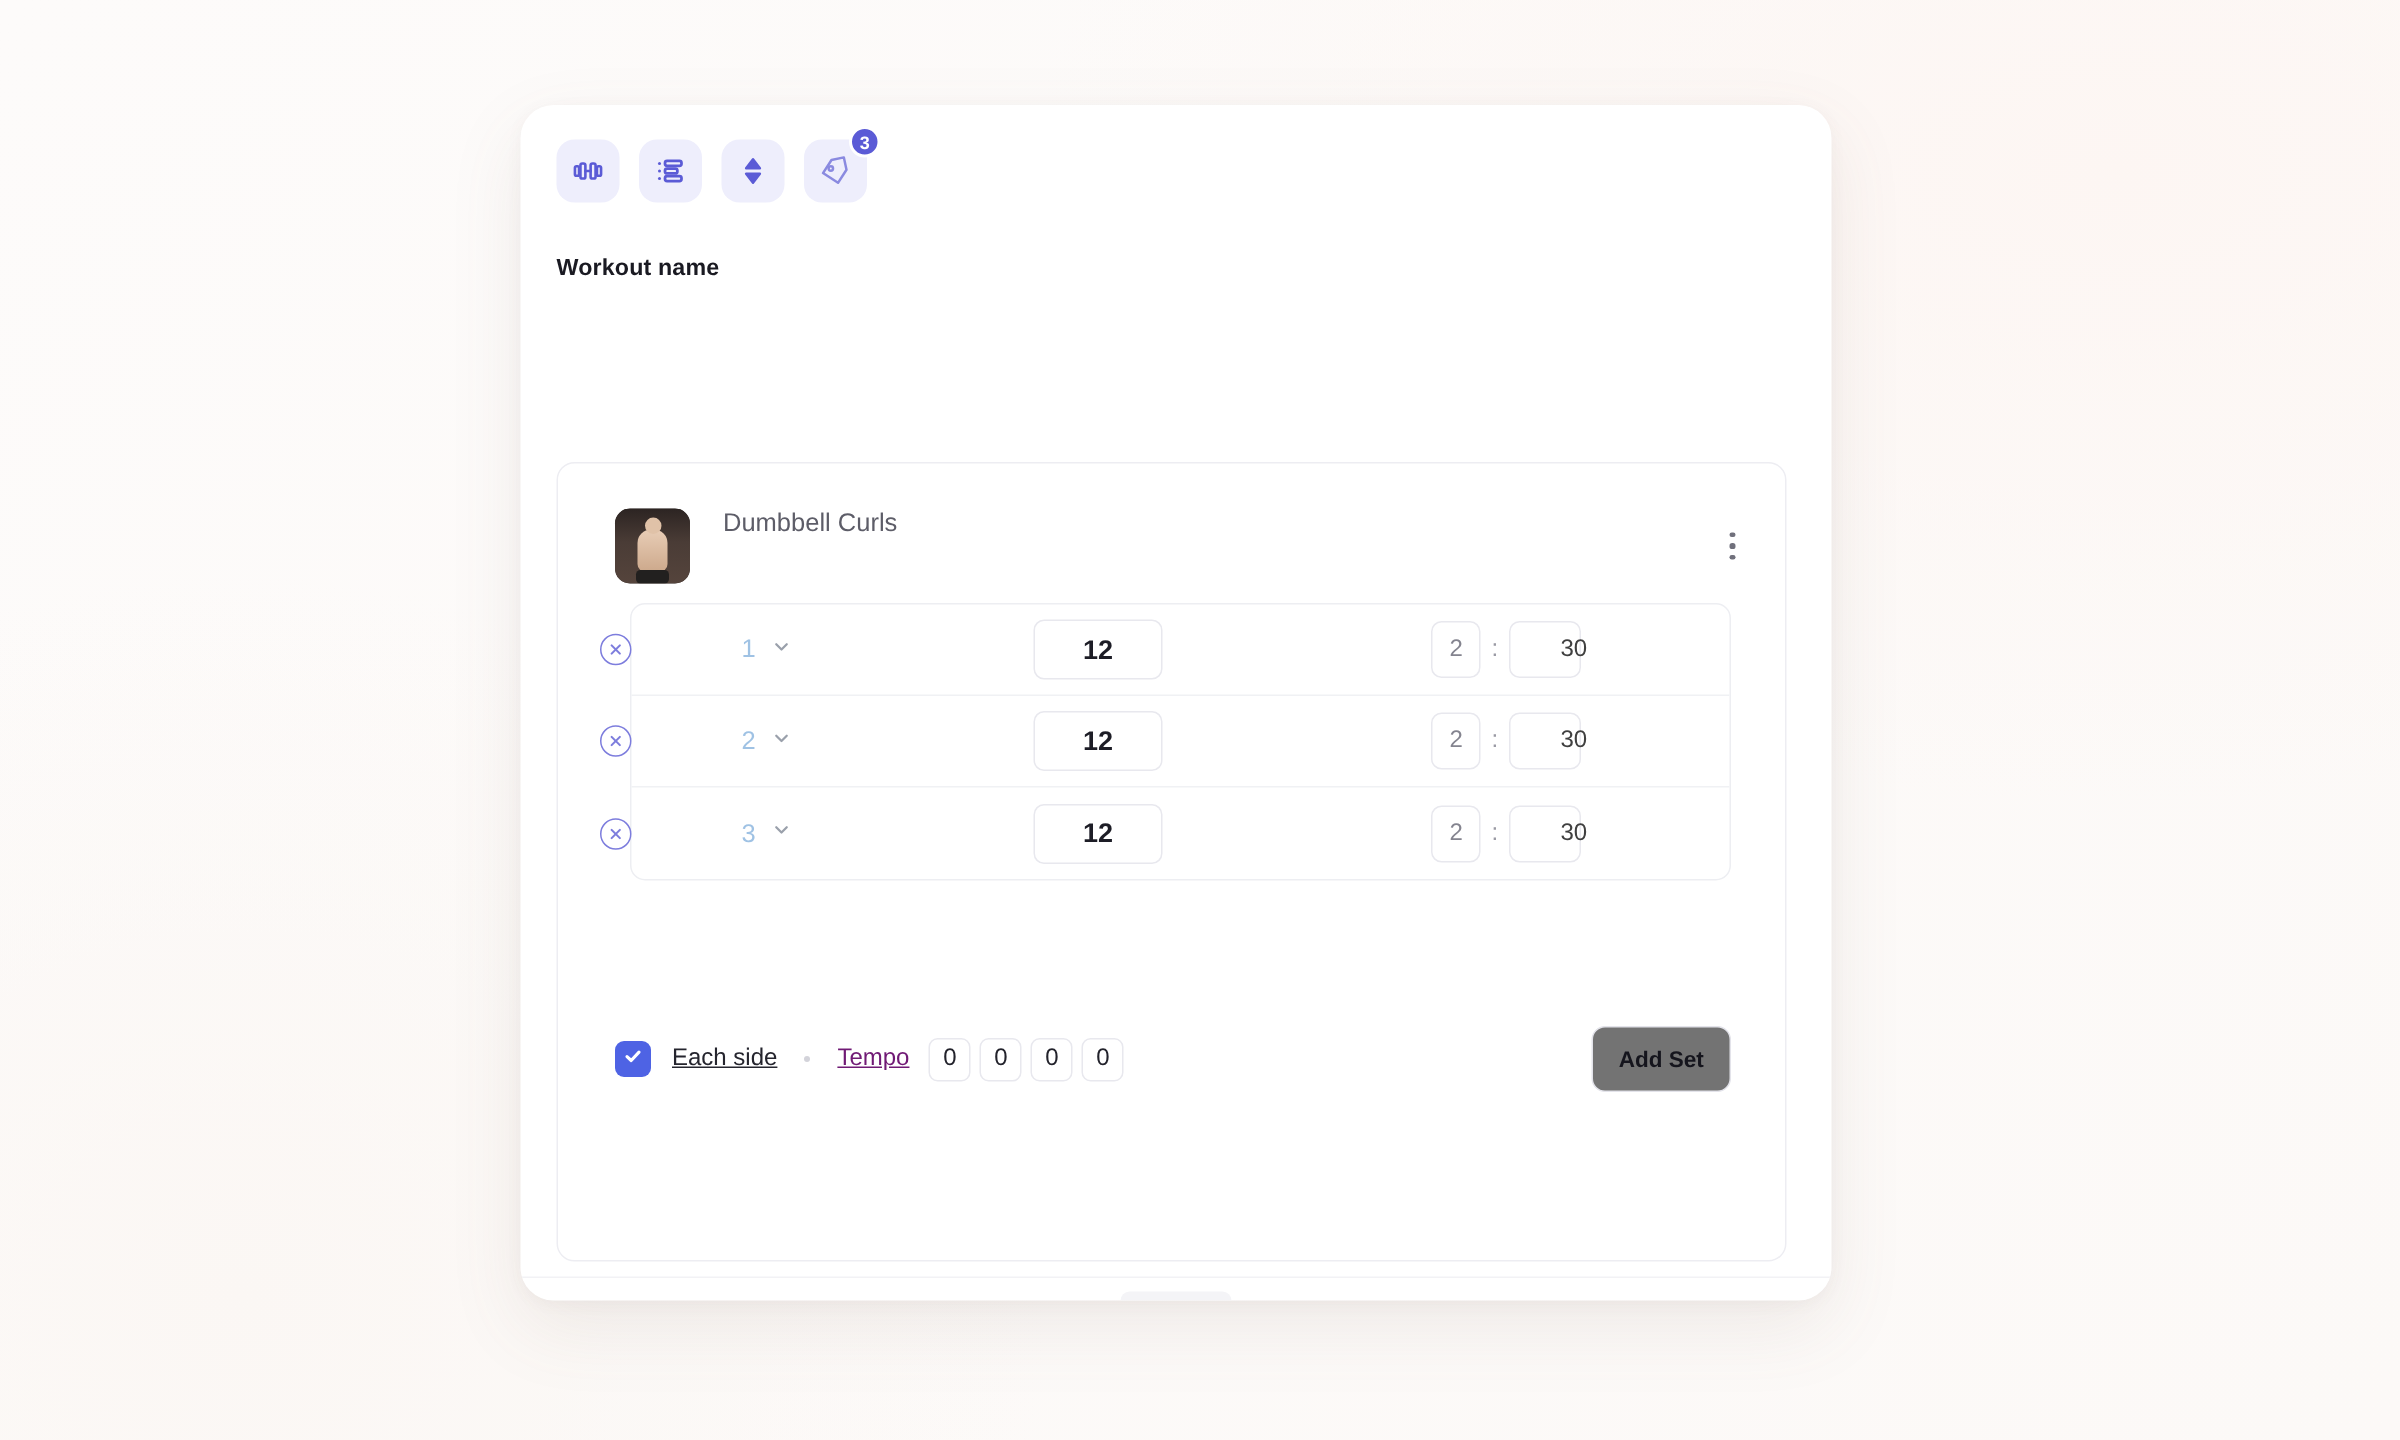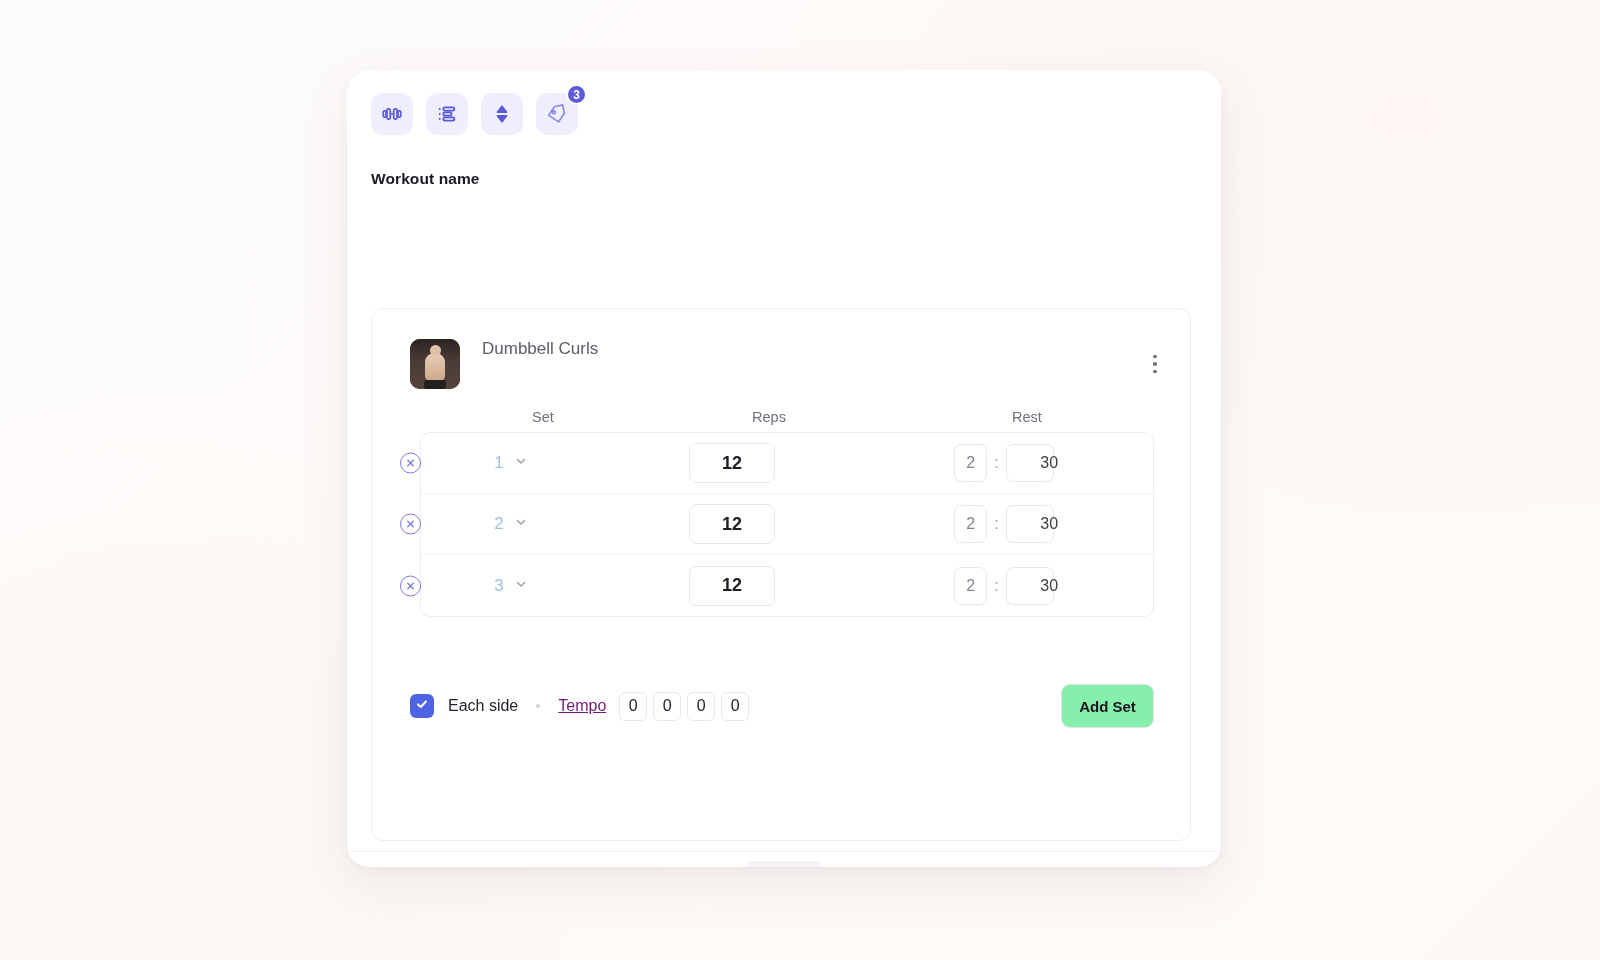--- a/index.html
+++ b/index.html
@@ -323,20 +323,21 @@
     display: flex;
     align-items: center;
     justify-content: center;
     cursor: pointer;
     flex: none;
   }
   .check-label {
     margin-left: 14px;
     font-size: 16px;
     color: #25252e;
+    text-decoration: underline;
   }
   .dot-sep {
     margin: 0 18px;
     width: 4px; height: 4px;
     border-radius: 50%;
     background: #d3d3da;
   }
   .tempo-label {
     font-size: 16px;
     color: #701a75;
@@ -355,21 +356,21 @@
     color: #22222b;
     background: #fff;
     cursor: text;
   }
   .add-set-btn {
     margin-left: auto;
     width: 93px;
     height: 44px;
     border: 1px solid #e3e3ea;
     border-radius: 9px;
-    background: #86efac;
+    background: #737373;
     display: flex;
     align-items: center;
     justify-content: center;
     font-size: 15px;
     font-weight: 700;
     color: #15151d;
     cursor: pointer;
   }
 
   
@@ -478,25 +479,20 @@
     </div>
 
     <div class="kebab">
       <i></i>
       <i></i>
       <i></i>
     </div>
 
     <div class="sets-table">
 
-      <div class="col-head">
-        <span class="c-set">Set</span>
-        <span class="c-reps">Reps</span>
-        <span class="c-rest">Rest</span>
-      </div>
 
       <div class="rows-box">
 
         <div class="set-row">
           <div class="del-btn">
             <svg width="11" height="11" viewBox="0 0 12 12" fill="none" stroke="#7d7ddd" stroke-width="1.5" stroke-linecap="round">
               <line x1="3" y1="3" x2="9" y2="9"></line>
                 <line x1="9" y1="3" x2="3" y2="9"></line>
             </svg>
           </div>

